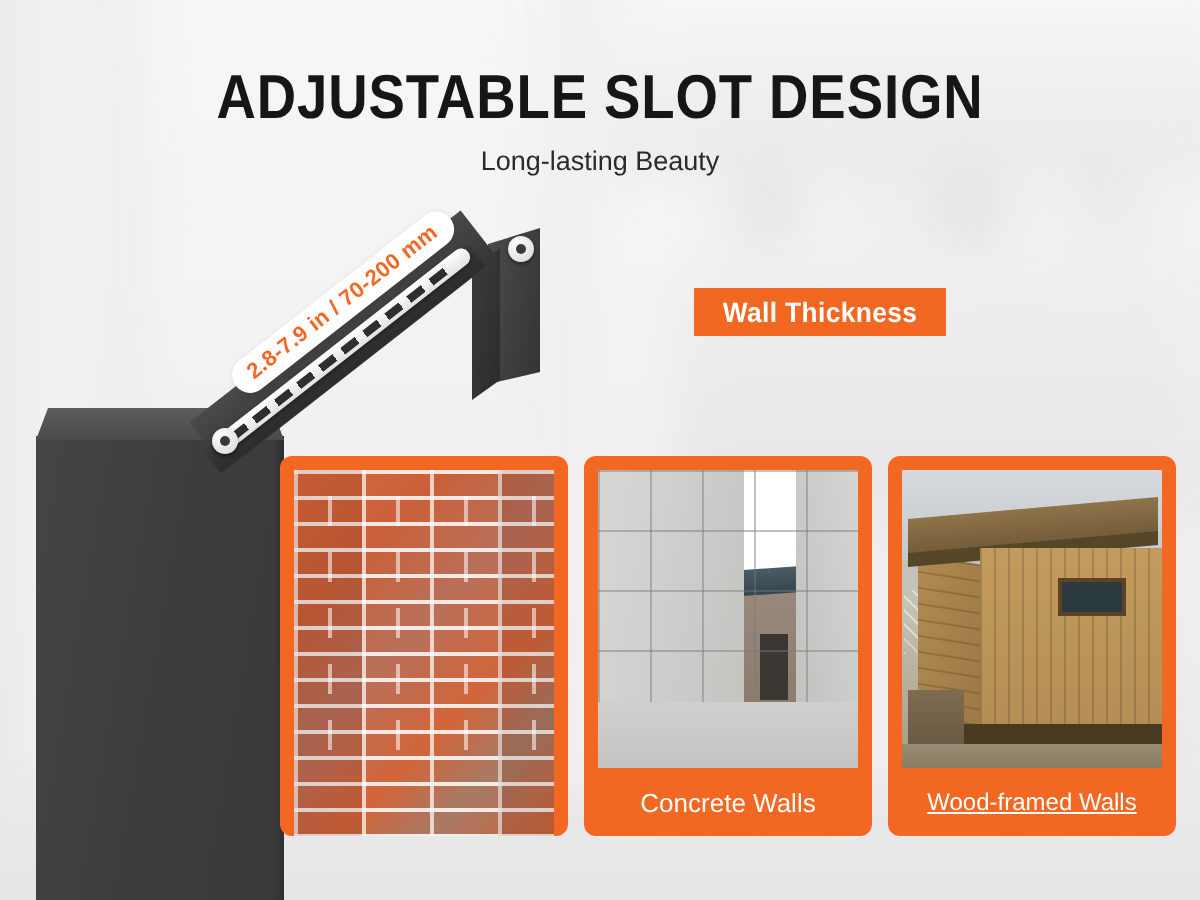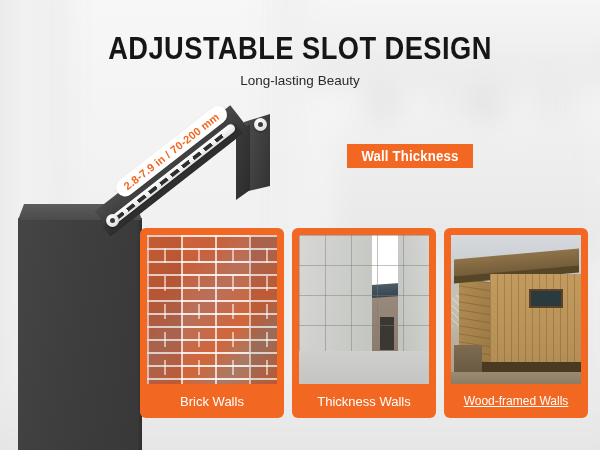--- a/index.html
+++ b/index.html
@@ -469,37 +469,36 @@
     <div class="measure">2.8-7.9 in / 70-200 mm</div>
   </div>
 
   <div class="panels">
 
     <div class="panel">
       <div class="panel-photo">
         <div class="photo-brick"></div>
         <div class="brick-offset"></div>
       </div>
-      <div class="panel-label">Brick Walls</div>
     </div>
 
     <div class="panel">
       <div class="panel-photo">
         <div class="photo-concrete">
           <div class="cc-sky"></div>
           <div class="cc-bldg"></div>
           <div class="cc-roof"></div>
           <div class="cc-door"></div>
           <div class="cc-wall-l"></div>
           <div class="cc-wall-r"></div>
           <div class="cc-panels"></div>
           <div class="cc-ground"></div>
         </div>
       </div>
-      <div class="panel-label">Thickness Walls</div>
+      <div class="panel-label">Concrete Walls</div>
     </div>
 
     <div class="panel">
       <div class="panel-photo">
         <div class="photo-wood">
           <div class="wd-sky"></div>
           <div class="wd-rail"></div>
           <div class="wd-side"></div>
           <div class="wd-eave"></div>
           <div class="wd-eave2"></div>

